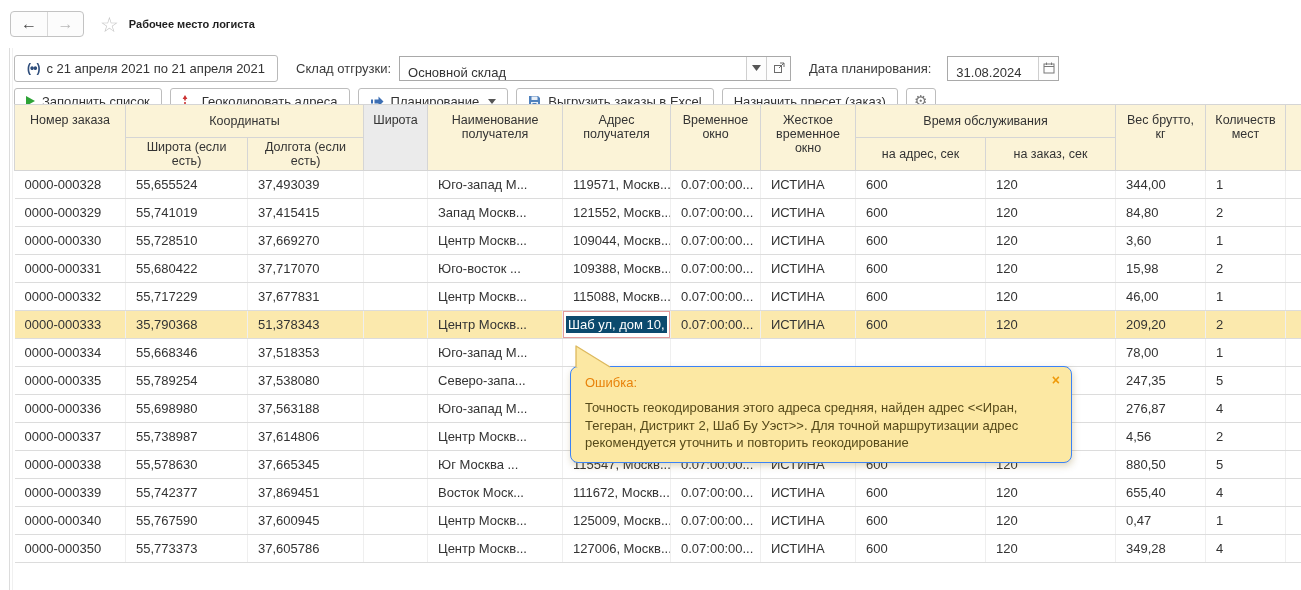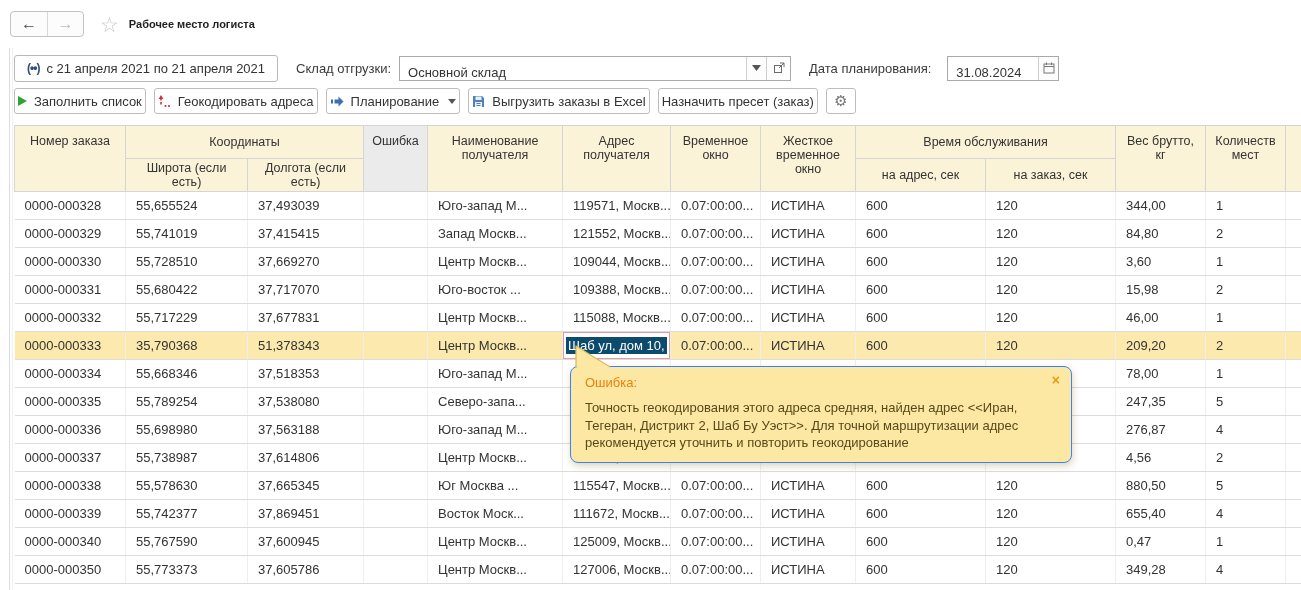--- a/index.html
+++ b/index.html
@@ -29,27 +29,27 @@
   .combo.warehouse { width:392px; }
   .combo-value { flex:1; display:flex; align-items:center; padding:16px 8px; white-space:nowrap; overflow:hidden; }
   .combo-btn { width:20px; display:flex; align-items:center; justify-content:center;
     border-left:1px solid #cfcfcf; color:#555; font-size:9px; cursor:pointer; background:#fdfdfd; }
   .open-btn { width:24px; }
   .combo.date { width:112px; margin-left:8px; }
 
   
   .toolbar-row { position:absolute; left:14px; top:88px; display:flex; gap:8px; }
   .tb-btn { height:26px; border:1px solid #bdbdbd; border-radius:3px; background:#fff;
-    display:flex; align-items:center; gap:7px; padding:0 3px; font-size:13px; color:#333; cursor:pointer; }
+    display:flex; align-items:center; gap:7px; padding:0 11px; font-size:13px; color:#333; cursor:pointer; }
   .play-icon { width:0; height:0; border-left:9px solid #2ea336; border-top:5.5px solid transparent; border-bottom:5.5px solid transparent; }
   .caret { font-size:9px; color:#555; margin-left:2px; }
   .gear-btn { width:30px; justify-content:center; padding:0; font-size:15px; color:#777; }
 
   
-  .grid { position:absolute; left:14px; top:125px; width:1287px; height:462px; overflow:hidden; }
+  .grid { position:absolute; left:14px; top:104px; width:1287px; height:462px; overflow:hidden; }
   table { border-collapse:collapse; table-layout:fixed; width:1331px; font-size:13px; }
   thead th { background:#fbf3d7; border:1px solid #d5d5d5; font-weight:normal; font-size:12.5px;
     color:#333; text-align:center; padding:2px 6px; cursor:pointer; }
   thead tr.h1 th { height:33px; }
   thead tr.h2 th { height:33px; }
   thead th.rs { vertical-align:top; padding-top:8px; }
   thead th.preset-h { background:#ebebeb; }
   tbody td { height:28px; border-bottom:1px solid #dcdcdc; border-right:1px solid #efefef;
     padding:0 10px; white-space:nowrap; overflow:hidden; background:#fff; cursor:default; }
   tbody td.right { text-align:left; }
@@ -177,21 +177,21 @@
         <col style="width:130px">
       <col style="width:130px">
         <col style="width:90px">
         <col style="width:80px">
         <col style="width:60px">
     </colgroup>
     <thead>
       <tr class="h1">
         <th rowspan="2" class="rs">Номер заказа</th>
         <th colspan="2">Координаты</th>
-        <th rowspan="2" class="rs preset-h">Ошибка</th>
+        <th rowspan="2" class="rs preset-h">Широта</th>
         <th rowspan="2" class="rs">Наименование получателя</th>
         <th rowspan="2" class="rs">Адрес получателя</th>
         <th rowspan="2" class="rs">Временное окно</th>
         <th rowspan="2" class="rs">Жесткое временное окно</th>
         <th colspan="2">Время обслуживания</th>
         <th rowspan="2" class="rs">Вес брутто, кг</th>
         <th rowspan="2" class="rs">Количеств мест</th>
         <th rowspan="2" class="rs">Н</th>
       </tr>
       <tr class="h2">

